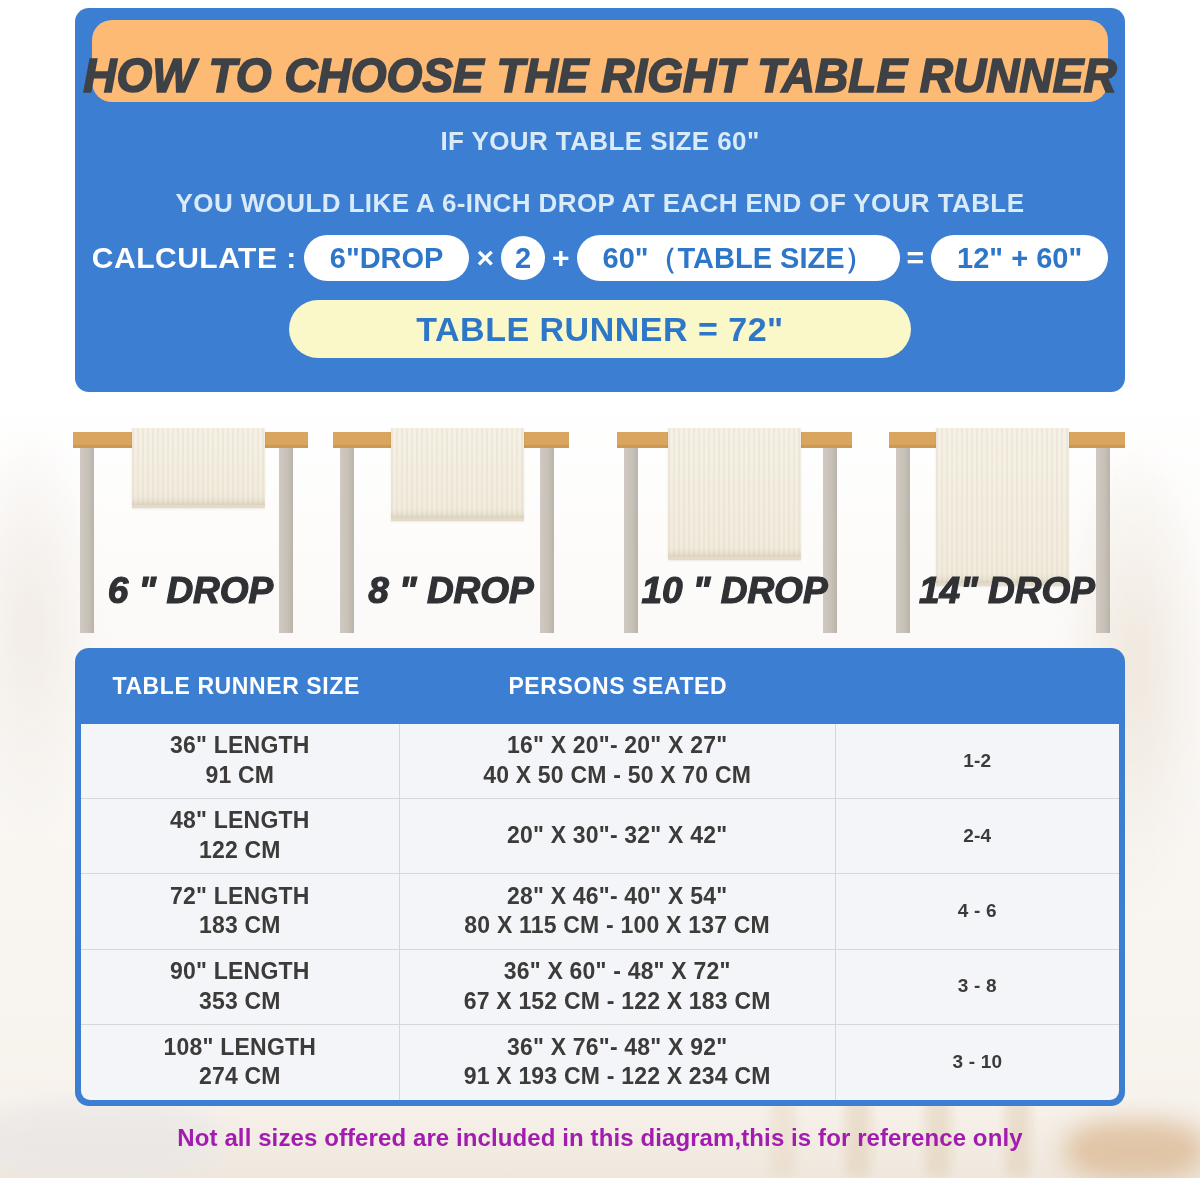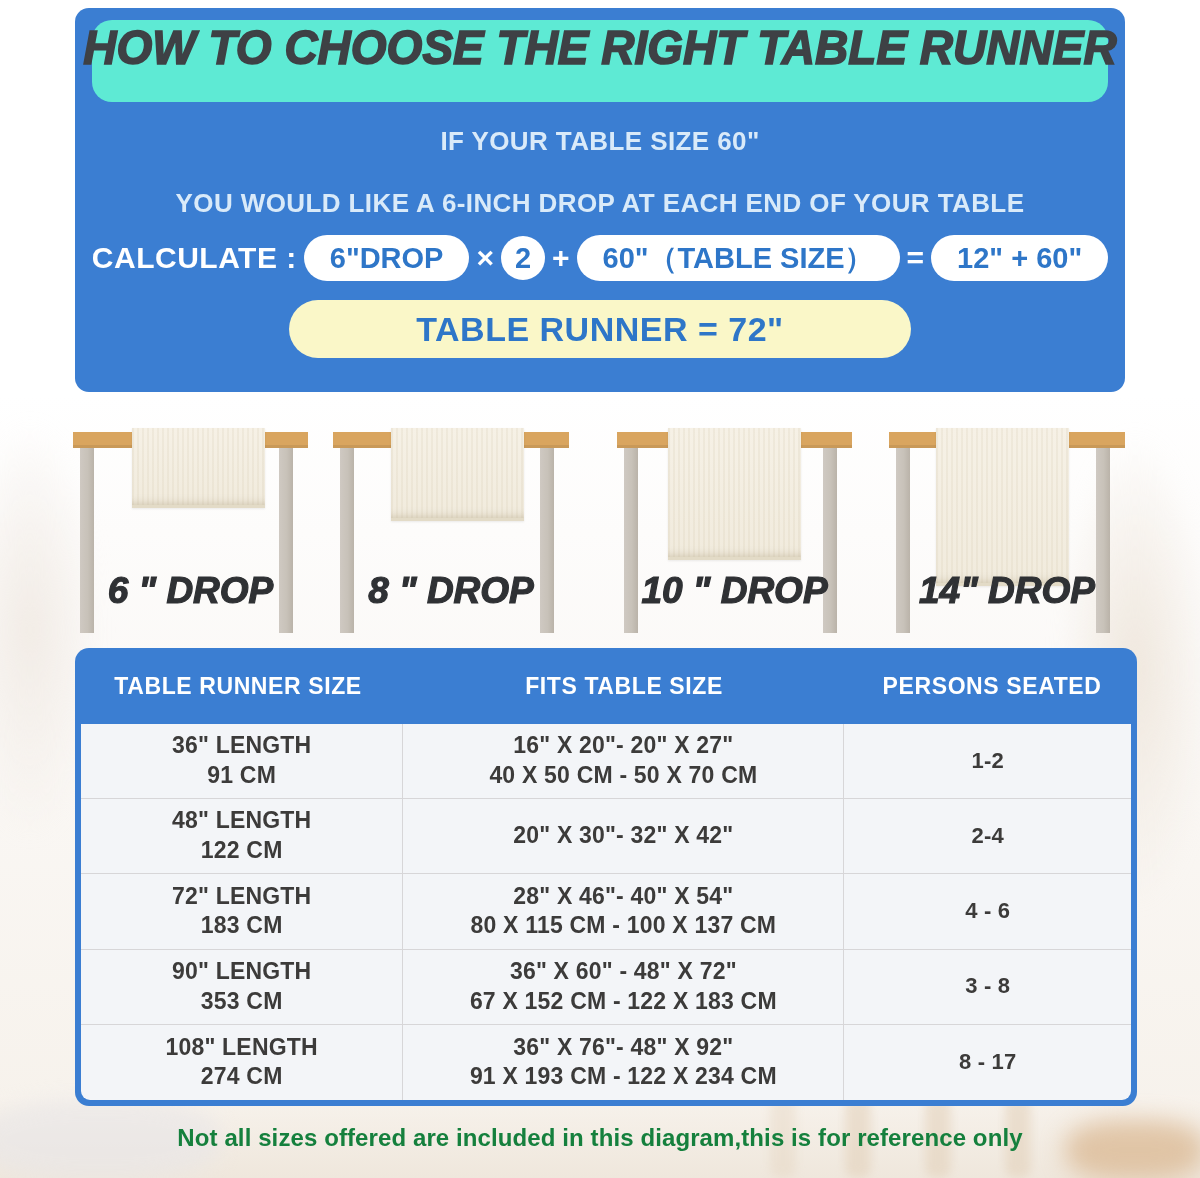--- a/index.html
+++ b/index.html
@@ -21,21 +21,21 @@
   .slat1{left:845px;} .slat2{left:925px;} .slat3{left:1005px;} .slat4{left:770px;opacity:.35;}
   .bg-corner-wood{left:1065px;top:1120px;width:140px;height:60px;border-radius:40%;
     background:#cf9f6b;opacity:.5;filter:blur(12px);}
   .bg-corner-left{left:-20px;top:1100px;width:240px;height:80px;border-radius:40%;
     background:#e8e6e8;opacity:.6;filter:blur(10px);}
 
   
   .top-panel{position:absolute;left:75px;top:8px;width:1050px;height:384px;
     background:#3b7ed2;border-radius:14px;}
   .title-box{position:absolute;left:17px;right:17px;top:12px;height:82px;
-    background:#5eead4;border-radius:20px;display:flex;align-items:flex-start;justify-content:center;}
+    background:#fdba74;border-radius:20px;display:flex;align-items:flex-end;justify-content:center;}
   .title-box h1{margin:0;font-size:46px;font-style:italic;font-weight:bold;color:#3e4145;
     letter-spacing:0px;-webkit-text-stroke:1.6px #3e4145;white-space:nowrap;transform:scaleY(1.04);}
   .sub{position:absolute;left:0;width:100%;margin:0;text-align:center;
     color:#d9eaf9;font-size:26px;font-weight:bold;letter-spacing:.4px;}
   .sub.line1{top:118px;} .sub.line2{top:156px;margin-top:24px;}
   .calc-row{position:absolute;left:0;top:227px;width:100%;height:46px;
     display:flex;align-items:center;justify-content:center;gap:7px;}
   .calc-label{color:#ffffff;font-size:30px;font-weight:bold;letter-spacing:.5px;white-space:nowrap;}
   .pill{background:#ffffff;color:#2e76c8;font-size:29px;font-weight:bold;
     height:46px;line-height:46px;border-radius:23px;padding:0 26px;white-space:nowrap;}
@@ -63,35 +63,35 @@
     border-bottom:3px solid #e3dbc7;
     box-shadow:0 1px 2px rgba(0,0,0,.08), inset 0 -8px 10px -8px rgba(168,152,118,.55);}
   .fig1 .runner{left:59px;height:77px;} .fig2 .runner{left:58px;height:90px;}
   .fig3 .runner{left:51px;height:129px;} .fig4 .runner{left:47px;height:155px;}
   .drop-label{position:absolute;left:0;width:100%;top:142px;text-align:center;
     font-size:37px;font-style:italic;font-weight:bold;color:#2f3134;
     -webkit-text-stroke:1.2px #2f3134;white-space:nowrap;z-index:3;}
 
   
   .size-panel{position:absolute;left:75px;top:648px;width:1050px;height:458px;
-    background:#3b7ed2;border-radius:14px;padding-left:12px;}
+    background:#3b7ed2;border-radius:14px;}
   .thead{position:absolute;left:0;top:0;width:100%;height:76px;
     display:grid;grid-template-columns:30.7% 42% 27.3%;align-items:center;}
   .th{text-align:center;color:#ffffff;font-size:23px;font-weight:bold;letter-spacing:.6px;}
   .tbody{position:absolute;left:6px;right:6px;top:76px;bottom:6px;border-radius:0 0 9px 9px;
     background:rgba(255,253,250,.94);display:grid;grid-template-rows:repeat(5,1fr);overflow:hidden;}
   .tr{display:grid;grid-template-columns:30.7% 42% 27.3%;border-bottom:1px solid rgba(90,80,70,.18);}
   .tr:last-child{border-bottom:none;}
   .td{display:flex;flex-direction:column;align-items:center;justify-content:center;
     color:#3c3b3a;font-size:23px;font-weight:bold;line-height:1.3;letter-spacing:.2px;white-space:nowrap;}
   .td.c1,.td.c2{border-right:1px solid rgba(90,80,70,.18);}
-  .td.c3{font-size:22px;text-align:center;}
+  .td.c3{font-size:19px;text-align:center;}
 
   .footnote{position:absolute;left:0;top:1124px;width:100%;margin:0;text-align:center;
-    color:#15803d;font-size:24px;font-weight:bold;letter-spacing:.1px;}
+    color:#a21caf;font-size:24px;font-weight:bold;letter-spacing:.1px;}
 </style>
 </head>
 <body>
 
 <div class="stage">
 
   <div class="blob bg-lower"></div>
   <div class="blob bg-right-chair"></div>
   <div class="blob bg-left-soft"></div>
   <div class="blob bg-bottom-strip"></div>
@@ -148,21 +148,20 @@
       <div class="tabletop"></div>
       <div class="leg leg-l"></div>
       <div class="leg leg-r"></div>
       <div class="drop-label">14" DROP</div>
     </div>
   </section>
 
   <section class="size-panel">
     <div class="thead">
       <div class="th">TABLE RUNNER SIZE</div>
-      <div class="th">FITS TABLE SIZE</div>
       <div class="th">PERSONS SEATED</div>
     </div>
     <div class="tbody">
 
       <div class="tr">
         <div class="td c1">
           <div>36" LENGTH</div>
           <div>91 CM</div>
         </div>
         <div class="td c2">
@@ -209,21 +208,21 @@
 
       <div class="tr">
         <div class="td c1">
           <div>108" LENGTH</div>
           <div>274 CM</div>
         </div>
         <div class="td c2">
           <div>36" X 76"- 48" X 92"</div>
           <div>91 X 193 CM - 122 X 234 CM</div>
         </div>
-        <div class="td c3">8 - 17</div>
+        <div class="td c3">3 - 10</div>
       </div>
 
     </div>
   </section>
 
   <p class="footnote">Not all sizes offered are included in this diagram,this is for reference only</p>
 
 </div>
 
 </body></html>

